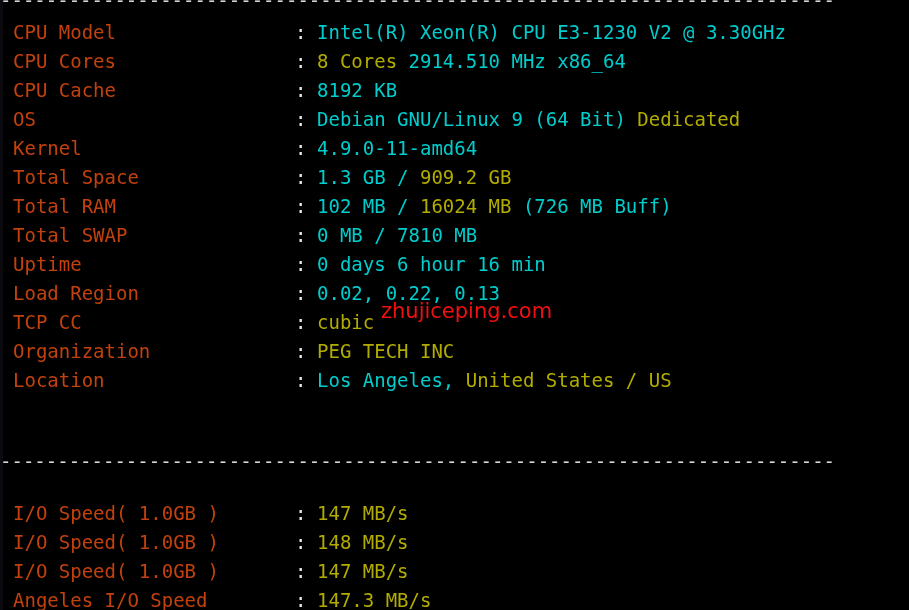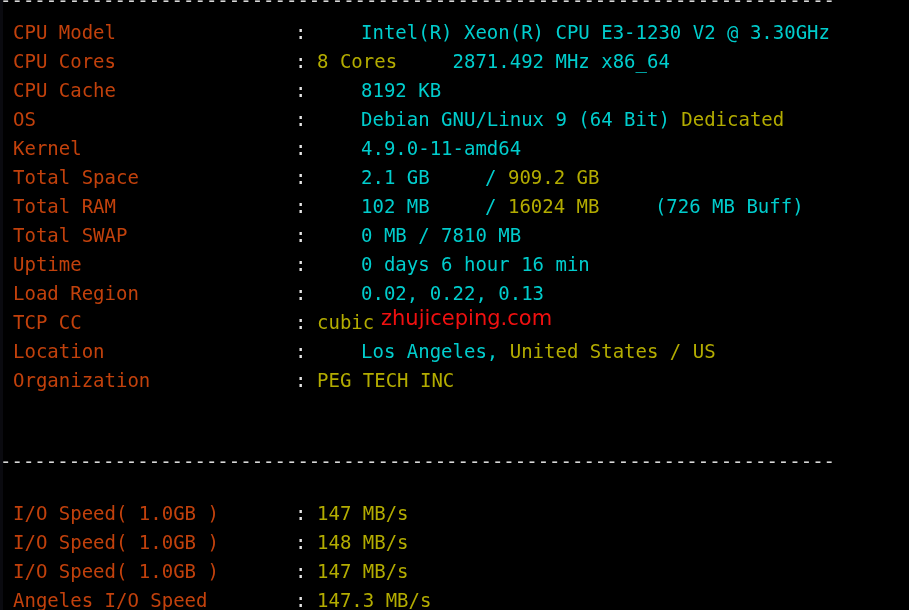--- a/index.html
+++ b/index.html
@@ -62,59 +62,59 @@
   }
   .colon {
     display: inline-block;
     width: 22px;
     color: #e6e6e6;
     white-space: pre;
   }
   .value {
     white-space: pre;
   }
-  .c-cyan   { color: #00cdcd; margin-left: 44px; }
+  .c-cyan   { color: #00cdcd; }
   .c-yellow { color: #b3ac00; text-align: right; }
 
   #watermark {
     position: absolute;
     left: 381px;
-    top: 306px;
+    top: 299px;
     color: #f01010;
     font-family: "DejaVu Sans", "Liberation Sans", sans-serif;
     font-size: 21px;
     line-height: 24px;
     white-space: pre;
     z-index: 10;
     pointer-events: none;
   }
 </style>
 </head>
 <body>
 
 <div id="terminal">
 
   <div class="edge-left"></div>
 
   <div class="sep" id="sep-top">-------------------------------------------------------------------------</div>
 
   <div class="rows" id="rows-info">
       <div class="row"><span class="label">CPU Model</span><span class="colon">:</span><span class="value"><span class="c-cyan">Intel(R) Xeon(R) CPU E3-1230 V2 @ 3.30GHz</span></span></div>
-      <div class="row"><span class="label">CPU Cores</span><span class="colon">:</span><span class="value"><span class="c-yellow">8 Cores</span><span class="c-cyan"> 2871.492 MHz x86_64</span></span></div>
+      <div class="row"><span class="label">CPU Cores</span><span class="colon">:</span><span class="value"><span class="c-yellow">8 Cores</span><span class="c-cyan"> 2914.510 MHz x86_64</span></span></div>
       <div class="row"><span class="label">CPU Cache</span><span class="colon">:</span><span class="value"><span class="c-cyan">8192 KB</span></span></div>
       <div class="row"><span class="label">OS</span><span class="colon">:</span><span class="value"><span class="c-cyan">Debian GNU/Linux 9 (64 Bit) </span><span class="c-yellow">Dedicated</span></span></div>
       <div class="row"><span class="label">Kernel</span><span class="colon">:</span><span class="value"><span class="c-cyan">4.9.0-11-amd64</span></span></div>
-      <div class="row"><span class="label">Total Space</span><span class="colon">:</span><span class="value"><span class="c-cyan">2.1 GB</span><span class="c-cyan"> / </span><span class="c-yellow">909.2 GB</span></span></div>
+      <div class="row"><span class="label">Total Space</span><span class="colon">:</span><span class="value"><span class="c-cyan">1.3 GB</span><span class="c-cyan"> / </span><span class="c-yellow">909.2 GB</span></span></div>
       <div class="row"><span class="label">Total RAM</span><span class="colon">:</span><span class="value"><span class="c-cyan">102 MB</span><span class="c-cyan"> / </span><span class="c-yellow">16024 MB</span><span class="c-cyan"> (726 MB Buff)</span></span></div>
       <div class="row"><span class="label">Total SWAP</span><span class="colon">:</span><span class="value"><span class="c-cyan">0 MB / 7810 MB</span></span></div>
       <div class="row"><span class="label">Uptime</span><span class="colon">:</span><span class="value"><span class="c-cyan">0 days 6 hour 16 min</span></span></div>
       <div class="row"><span class="label">Load Region</span><span class="colon">:</span><span class="value"><span class="c-cyan">0.02, 0.22, 0.13</span></span></div>
       <div class="row"><span class="label">TCP CC</span><span class="colon">:</span><span class="value"><span class="c-yellow">cubic</span></span></div>
+      <div class="row"><span class="label">Organization</span><span class="colon">:</span><span class="value"><span class="c-yellow">PEG TECH INC</span></span></div>
       <div class="row"><span class="label">Location</span><span class="colon">:</span><span class="value"><span class="c-cyan">Los Angeles, </span><span class="c-yellow">United States / US</span></span></div>
-      <div class="row"><span class="label">Organization</span><span class="colon">:</span><span class="value"><span class="c-yellow">PEG TECH INC</span></span></div>
     </div>
 
   <div class="sep" id="sep-mid">-------------------------------------------------------------------------</div>
 
   <div class="rows" id="rows-io">
       <div class="row"><span class="label">I/O Speed( 1.0GB )</span><span class="colon">:</span><span class="value"><span class="c-yellow">147 MB/s</span></span></div>
       <div class="row"><span class="label">I/O Speed( 1.0GB )</span><span class="colon">:</span><span class="value"><span class="c-yellow">148 MB/s</span></span></div>
       <div class="row"><span class="label">I/O Speed( 1.0GB )</span><span class="colon">:</span><span class="value"><span class="c-yellow">147 MB/s</span></span></div>
       <div class="row"><span class="label">Angeles I/O Speed</span><span class="colon">:</span><span class="value"><span class="c-yellow">147.3 MB/s</span></span></div>
     </div>

